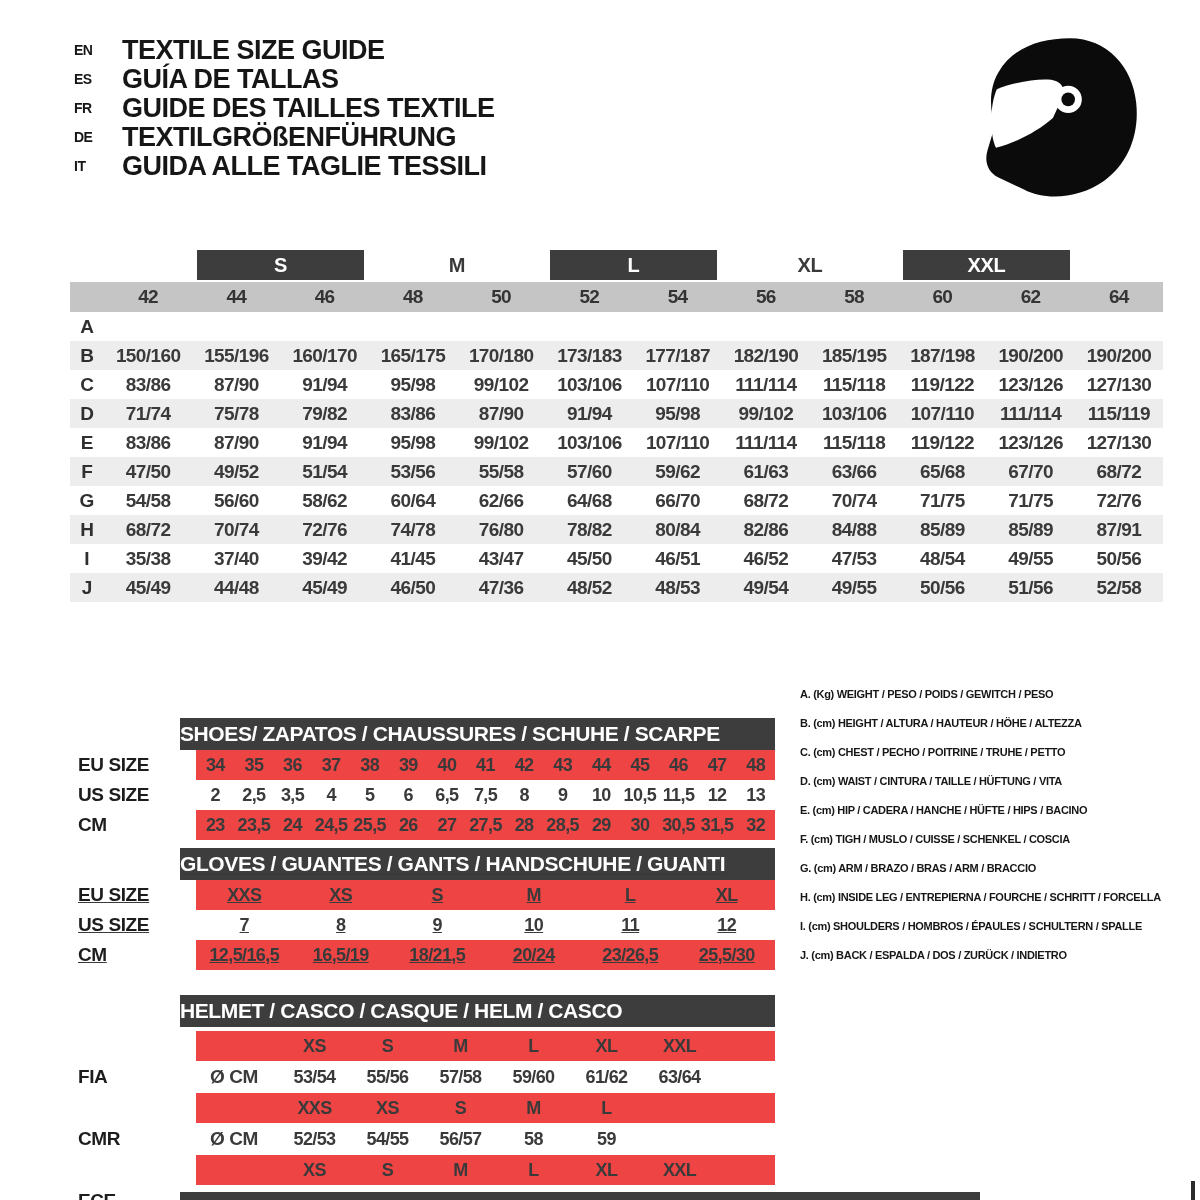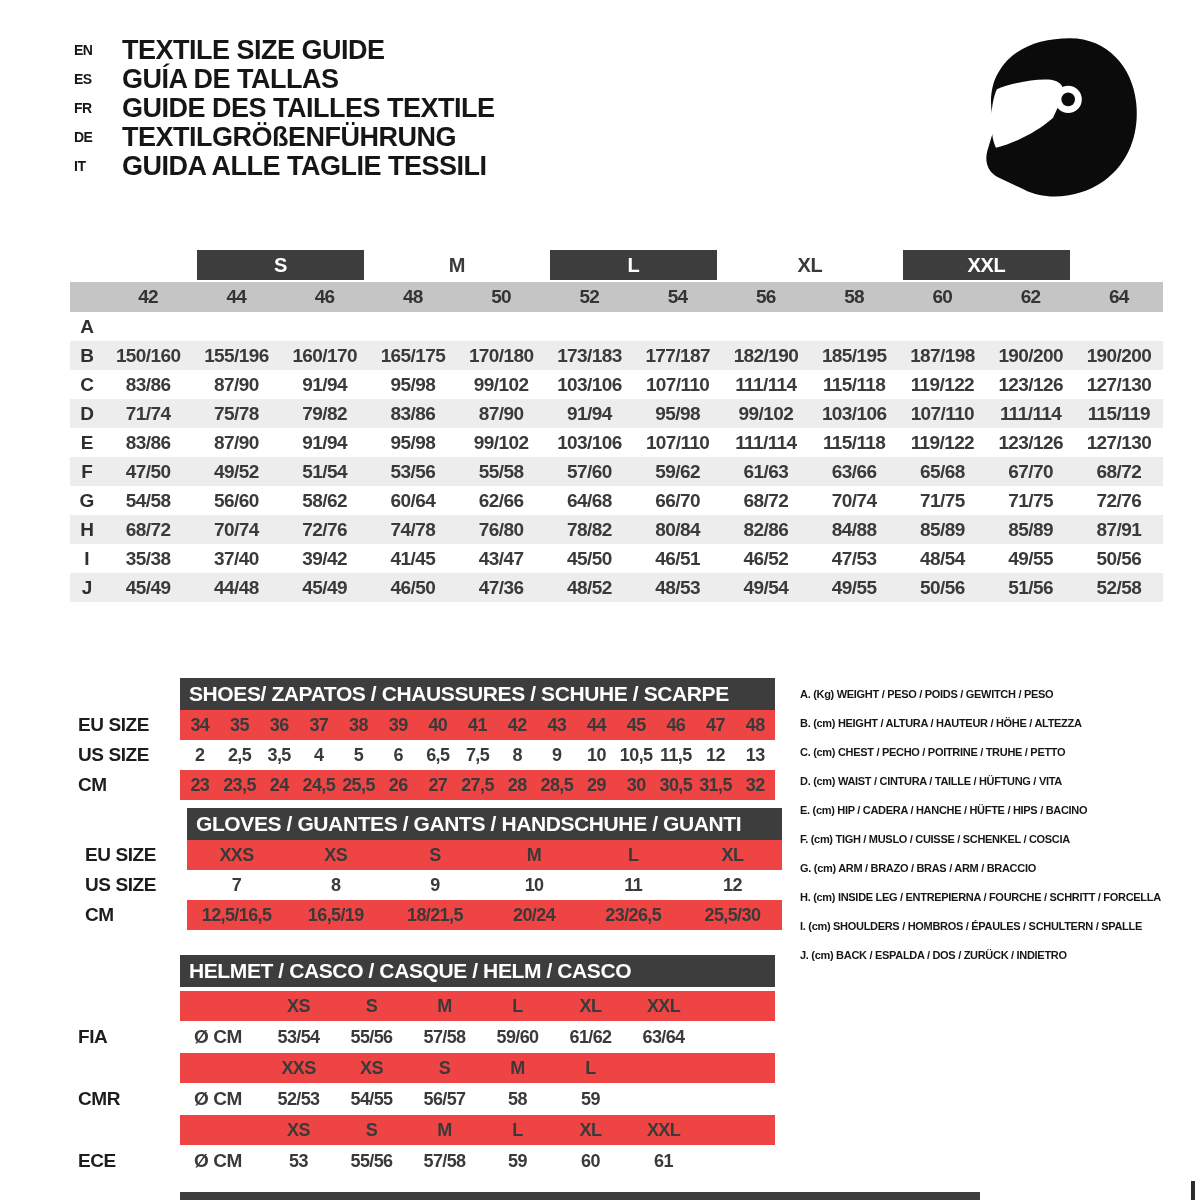--- a/index.html
+++ b/index.html
@@ -34,35 +34,35 @@
   .cell{display:flex;align-items:center;justify-content:center;
         font-weight:700;font-size:19px;letter-spacing:-0.6px;white-space:nowrap;}
   .trow{height:29px;align-items:center;}
   .t-rows .trow:nth-child(odd){background:#fff;}
   .t-rows .trow:nth-child(even){background:#ededed;}
 
   
   .section{width:697px;}
   .sec-bar{margin-left:102px;width:595px;height:32px;background:#3d3d3d;color:#fff;
            display:flex;align-items:center;font-weight:700;font-size:21px;
-           letter-spacing:-0.4px;padding-left:9px;box-sizing:border-box;}
-  .sec-row{display:flex;height:30px;align-items:center;}
+           letter-spacing:-0.4px;box-sizing:border-box;margin-top:40px;}
+  .sec-row{display:flex;height:30px;align-items:center;gap:16px;}
   .sec-row.tall{height:32px;}
   .sec-label{width:102px;flex:0 0 102px;font-weight:700;font-size:19px;color:#1d1d1d;letter-spacing:-0.4px;}
   .sec-data{width:595px;display:grid;height:100%;align-items:center;}
   .sec-data.gray{background:#ef4444;}
   .cols15{grid-template-columns:repeat(15,1fr);}
   .cols6{grid-template-columns:repeat(6,1fr);}
   .hgrid{grid-template-columns:82px repeat(6,73px);}
   .scell{display:flex;align-items:center;justify-content:center;
          font-weight:700;font-size:18px;letter-spacing:-0.6px;white-space:nowrap;color:#3a3a3a;}
   .unit-cell{display:flex;align-items:center;justify-content:flex-start;padding-left:14px;
          font-weight:700;font-size:19px;letter-spacing:-0.4px;color:#3a3a3a;}
   .shoes{left:78px;top:678px;}
-  .gloves{left:85px;top:808px;}
+  .gloves{left:78px;top:808px;text-decoration:underline;}
   .helmet-section{left:78px;top:955px;}
   .gap4{height:4px;}
 
   
   .legend{left:800px;top:680px;width:400px;}
   .legend-item{font-weight:700;font-size:11px;letter-spacing:-0.3px;line-height:29px;color:#161616;}
 
   
   .bottom-bar{left:180px;top:1192px;width:800px;height:8px;background:#3d3d3d;}
   .edge-tick{left:1191px;top:1181px;width:4px;height:19px;background:#2b2b2b;}

